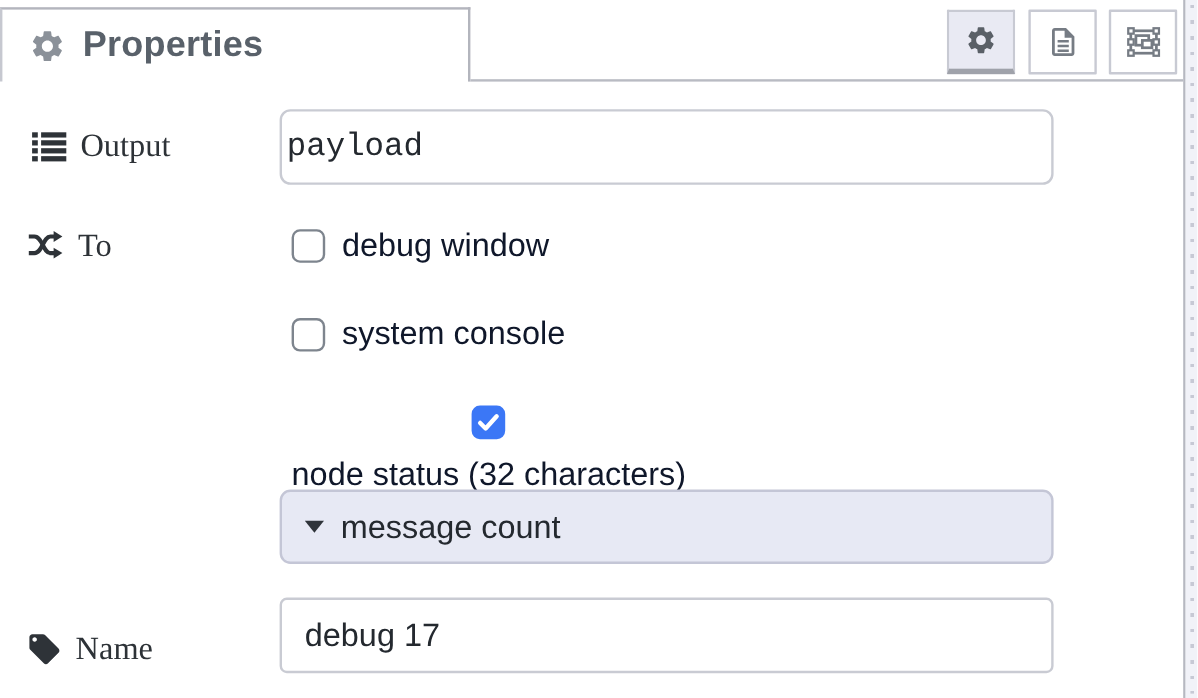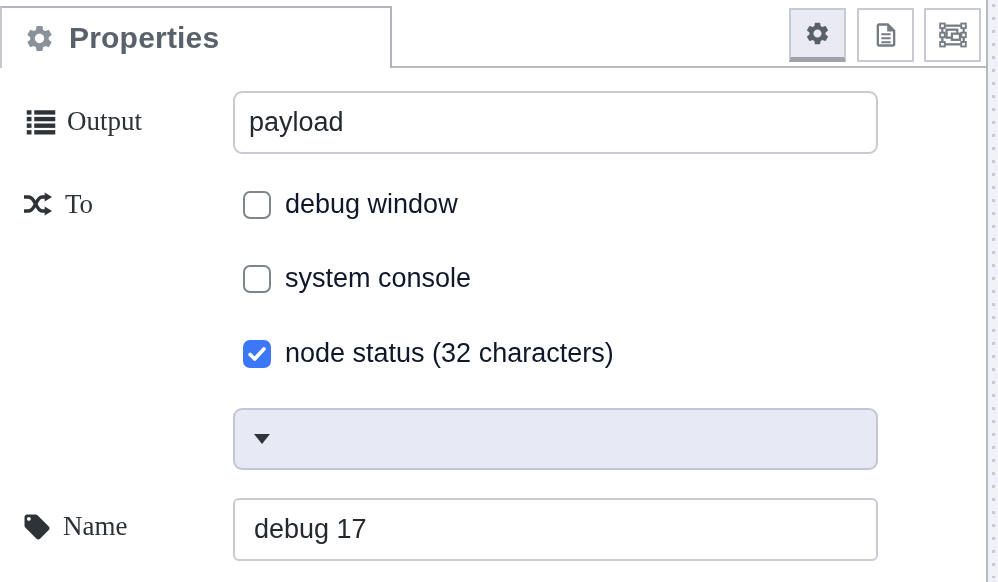--- a/index.html
+++ b/index.html
@@ -41,52 +41,52 @@
     background:repeating-linear-gradient(to bottom, #c7c9d5 0 3px, transparent 3px 13px);
   }
 
   
   .field-label {
     position:absolute; display:flex; align-items:center; gap:11px;
     font-size:27px; color:#2d3237;font-family:Liberation Serif, serif;
   }
   #label-output { left:26px; top:106px; }
   #label-to     { left:22px; top:188px; }
-  #label-name   { left:22px; top:511px; }
+  #label-name   { left:22px; top:525px; }
 
   
   .typed-input {
     position:absolute; left:233px; top:91px; width:645px; height:63px;
     background:#ffffff; border:2px solid #c9cbd3; border-radius:9px;
     display:flex; align-items:stretch; overflow:hidden;
   }
   .typed-prefix {
     width:113px; background:#e9eaf5; display:flex; align-items:center;
     gap:13px; padding-left:19px; flex:none; cursor:pointer;
   }
   .typed-prefix-label { font-size:27px; color:#30353b; }
   .typed-value {
     flex:1; border:none; outline:none; background:transparent;
-    font-family:Liberation Sans, sans-serif; font-size:27px; color:#24292f;
-    padding-left:14px;
+    font-family:Liberation Mono, monospace; font-size:27px; color:#24292f;
+    padding-left:4px;
   }
 
   .caret-down {
     width:0; height:0; flex:none;
     border-left:8px solid transparent; border-right:8px solid transparent;
     border-top:10px solid #2f343a;
   }
 
   
   .check-row {
     position:absolute; left:243px; display:flex; align-items:center; gap:14px; cursor:pointer;
   }
   #check-row-0 { top:189px; }
   #check-row-1 { top:263px; }
-  #check-row-2 { top:338px; }
+  #check-row-2 { top:338px;flex-direction:column; }
   .checkbox {
     width:28px; height:28px; border:2.5px solid #7e858e; border-radius:7px;
     background:#ffffff; flex:none; display:flex; align-items:center; justify-content:center;
   }
   .checkbox svg { display:none; }
   .checkbox.checked { background:#3b77f6; border-color:#3b77f6; }
   .checkbox.checked svg { display:block; }
   .check-label { font-size:27px; color:#0f172a; }
 
   
@@ -193,20 +193,21 @@
     <span class="checkbox checked">
       <svg width="22" height="22" viewBox="0 0 24 24" fill="none" stroke="#ffffff" stroke-width="4" stroke-linecap="round" stroke-linejoin="round">
           <path d="M4.5 12.5 L9.5 17.5 L19.5 6.5"></path>
         </svg>
     </span>
     <span class="check-label">node status (32 characters)</span>
   </div>
 
   <div class="select-btn">
     <span class="caret-down"></span>
+    <span class="select-label">message count</span>
   </div>
 
   <div id="label-name" class="field-label">
     <svg class="icon" width="30" height="30" viewBox="0 0 24 24" fill="#2e3338" fill-rule="evenodd">
       <path d="M21.41,11.58l-9-9C12.05,2.22,11.55,2,11,2H4C2.9,2,2,2.9,2,4v7c0,0.55,0.22,1.05,0.59,1.42l9,9 C11.95,21.78,12.45,22,13,22s1.05-0.22,1.41-0.59l7-7C21.78,14.05,22,13.55,22,13S21.78,11.95,21.41,11.58z M5.5,7 C4.67,7,4,6.33,4,5.5S4.67,4,5.5,4S7,4.67,7,5.5S6.33,7,5.5,7z"></path>
     </svg>
     <span>Name</span>
   </div>
   <input class="text-input" type="text" value="debug 17" style="">
 

